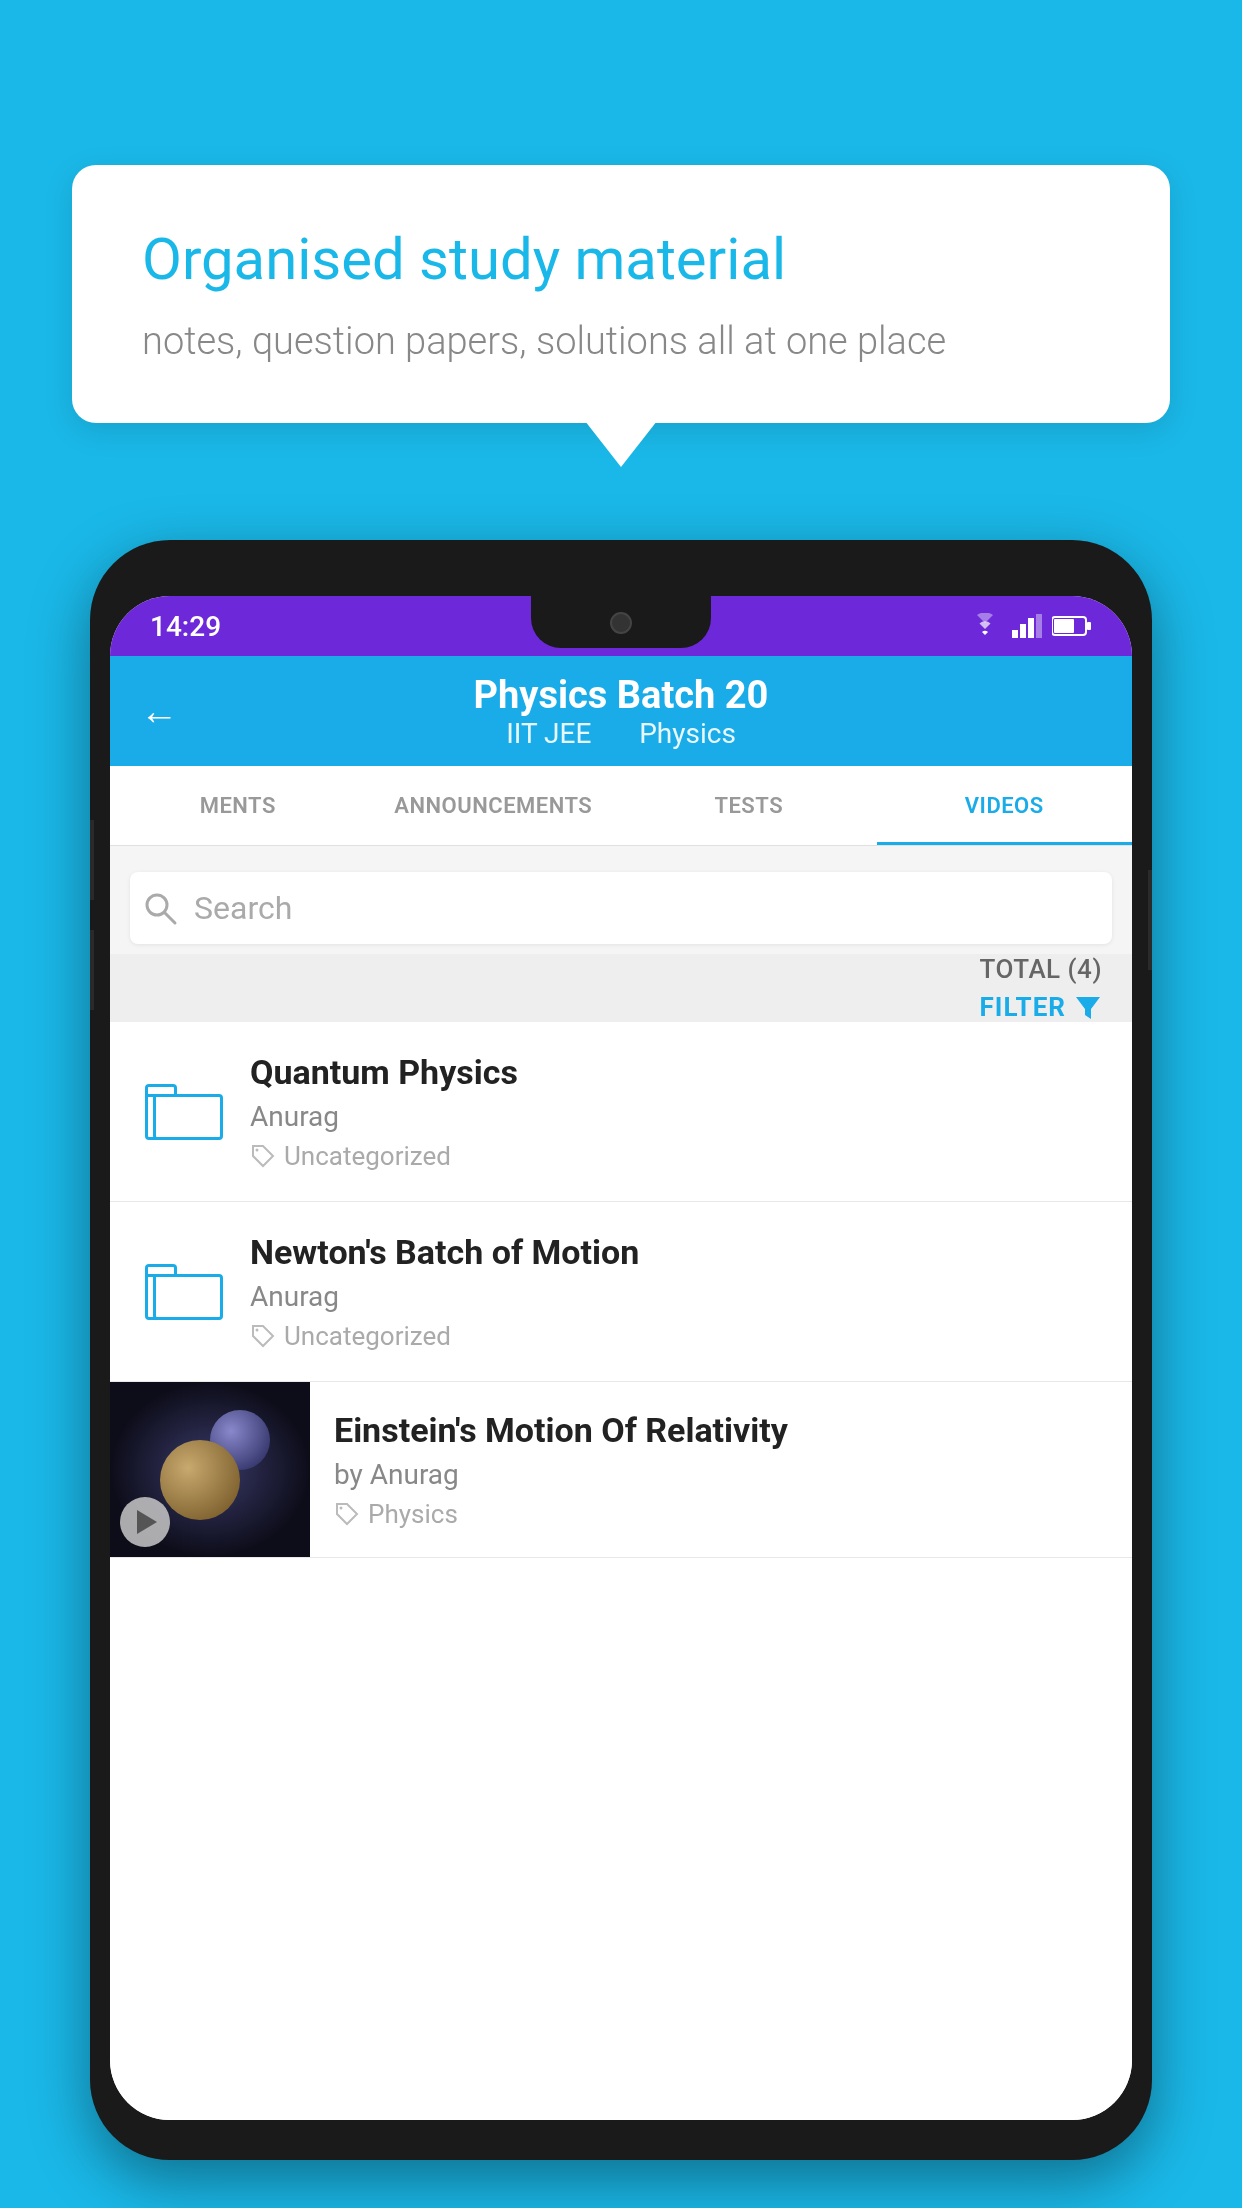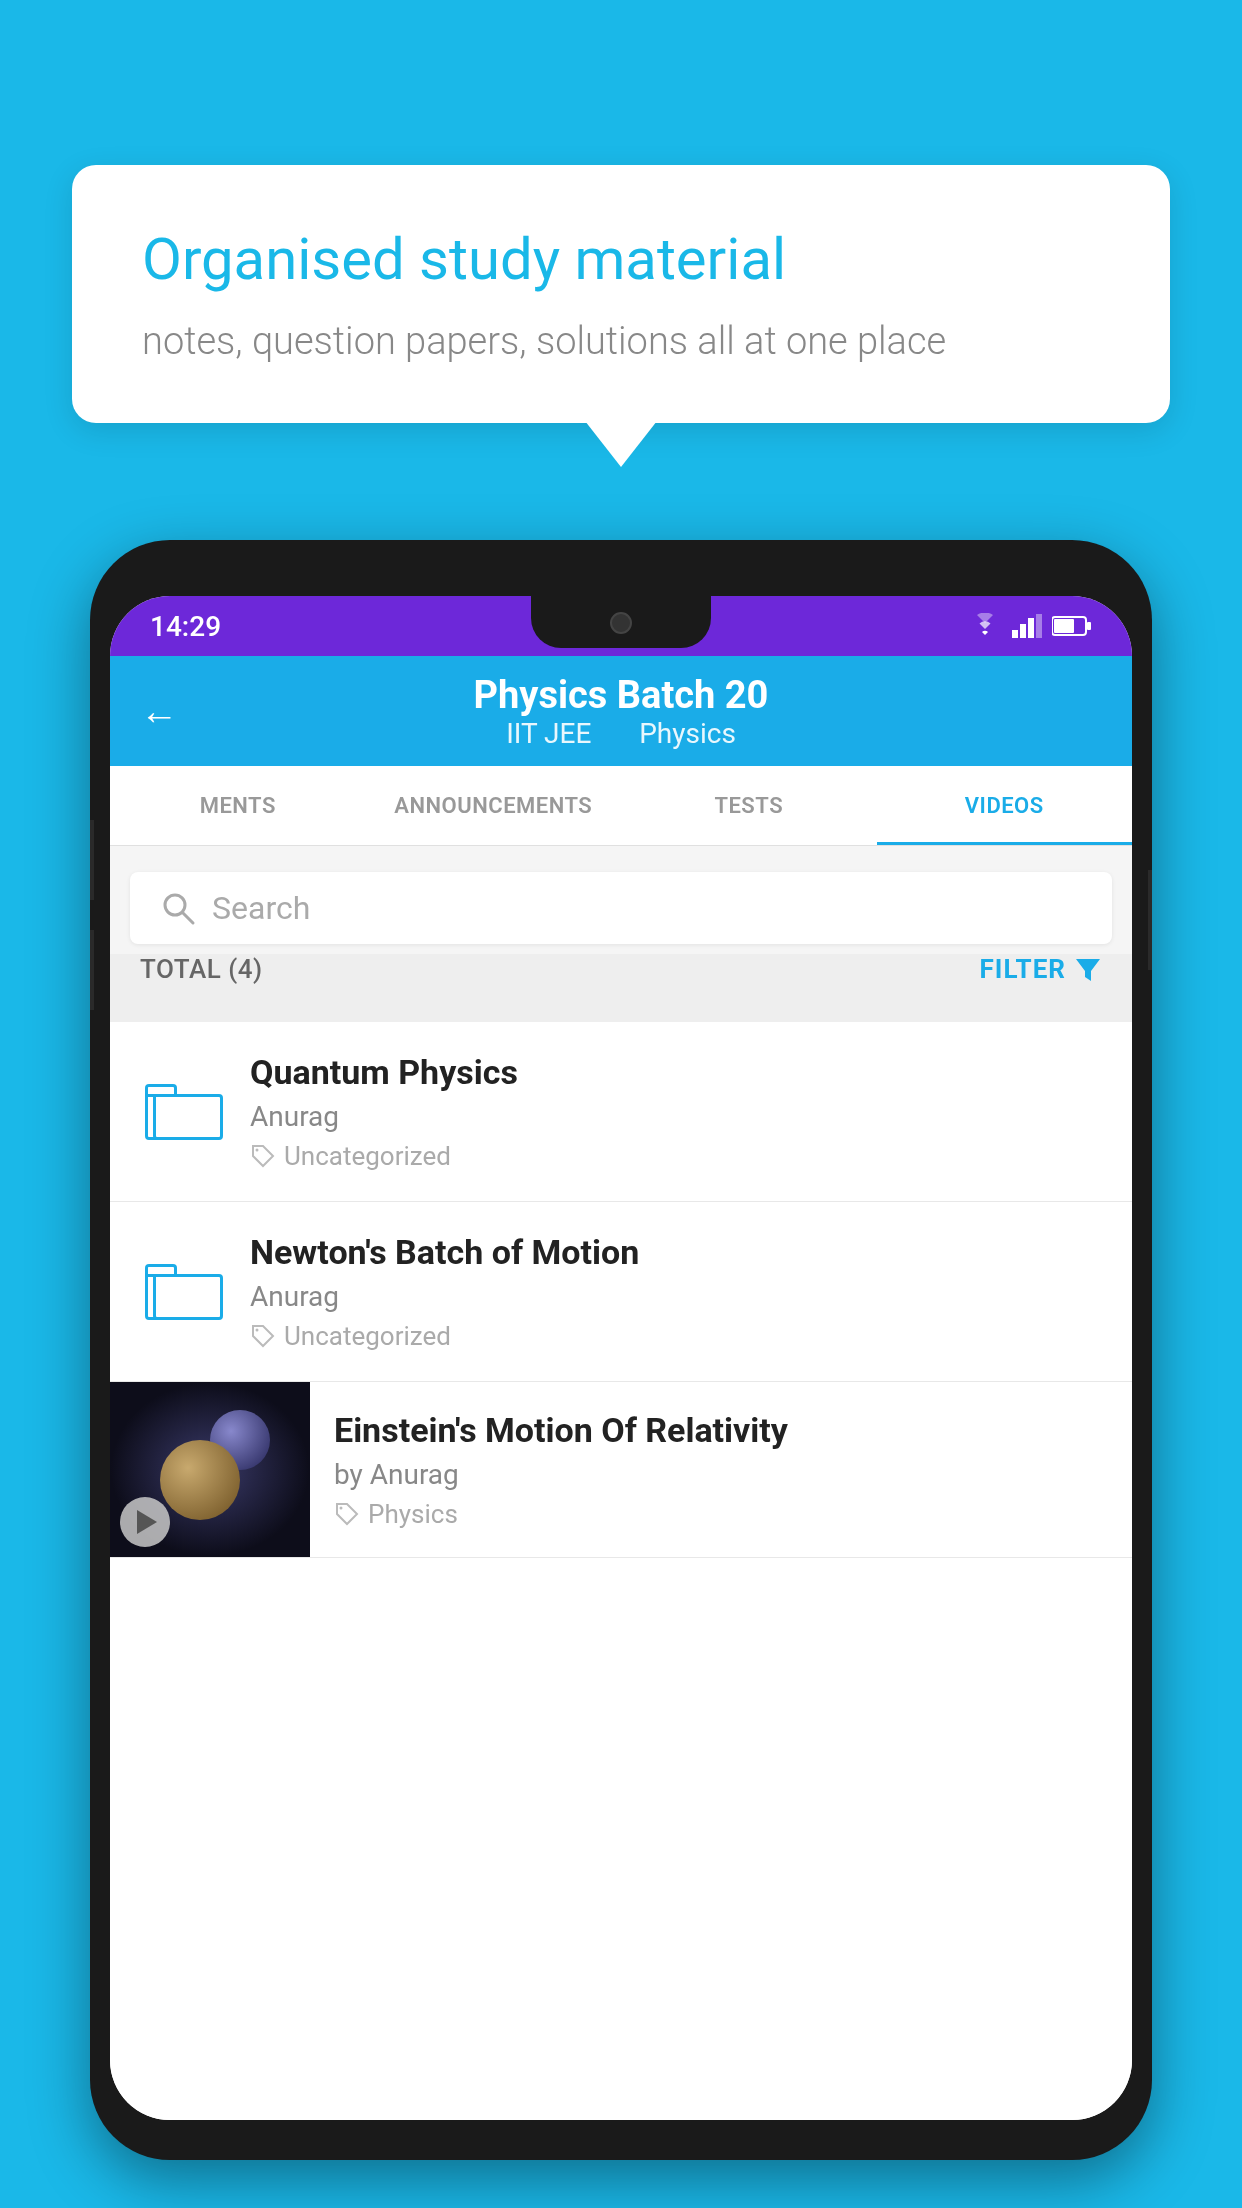--- a/index.html
+++ b/index.html
@@ -203,41 +203,42 @@
       right: 0;
       padding: 16px 20px;
       background: #f5f5f5;
     }
     .search-bar {
       background: white;
       border-radius: 8px;
       height: 72px;
       display: flex;
       align-items: center;
-      padding: 0 30px;
+      padding: 0 12px;
       gap: 16px;
       box-shadow: 0 1px 4px rgba(0,0,0,0.08);
     }
     .search-placeholder {
       color: #aaa;
       font-size: 32px;
     }
 
     
     .filter-bar {
       position: absolute;
       top: 358px;
       left: 0;
       right: 0;
       height: 68px;
       background: #eeeeee;
       display: flex;
-      align-items: flex-start;
+      align-items: flex-end;
       justify-content: space-between;
       padding: 0 30px;
+      flex-direction: column;
     }
     .total-label {
       color: #666;
       font-size: 26px;
       font-weight: 500;
       letter-spacing: 0.5px;
     }
     .filter-btn {
       color: #1aace8;
       font-size: 26px;

